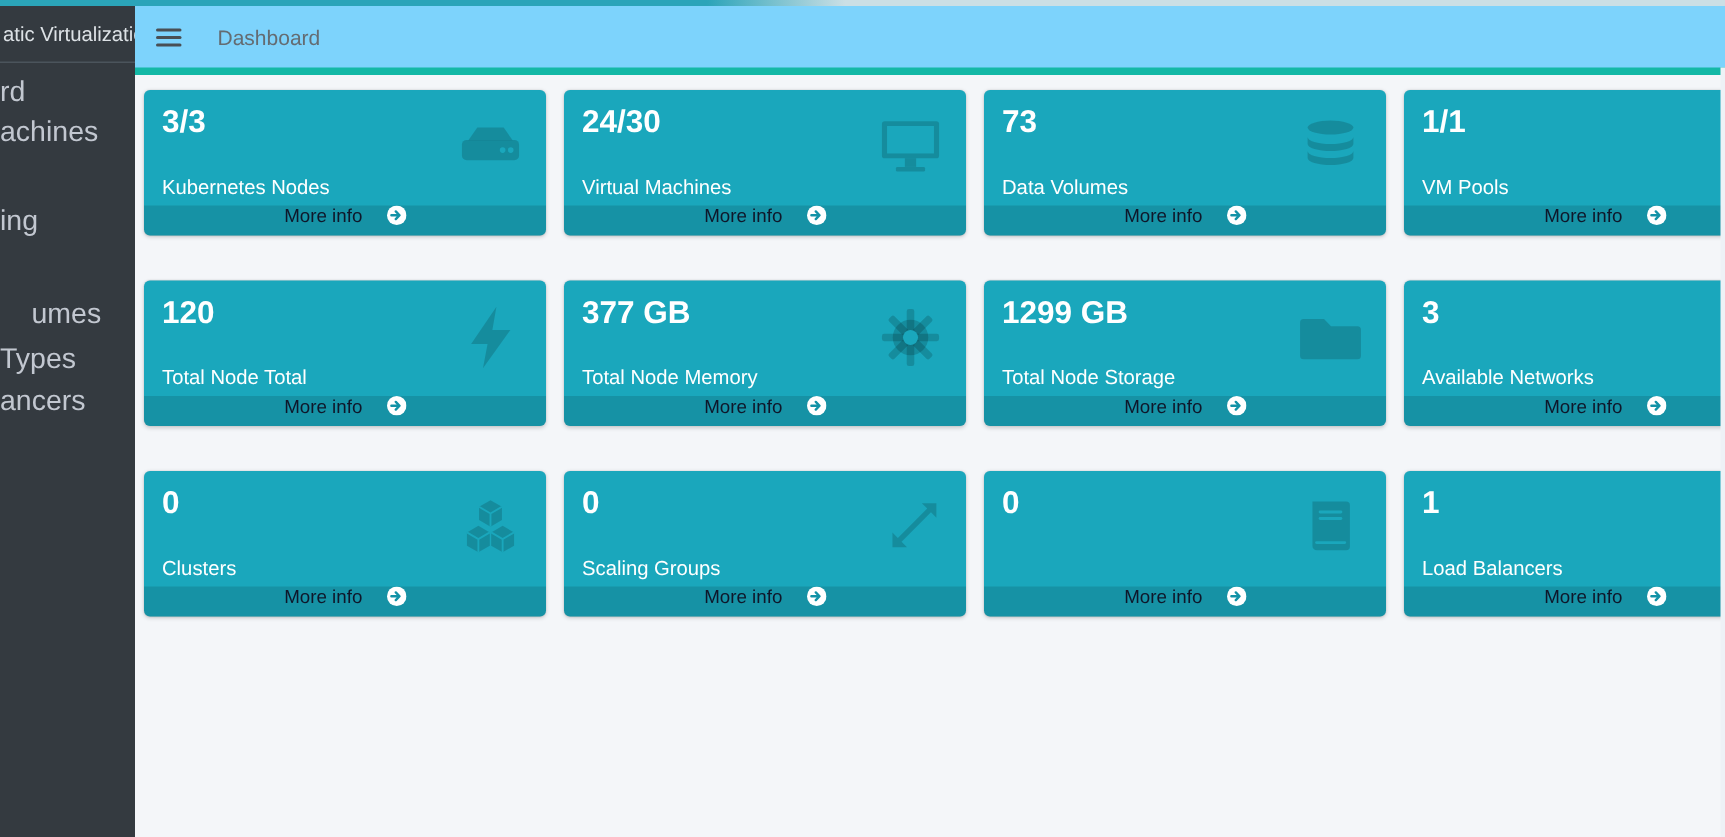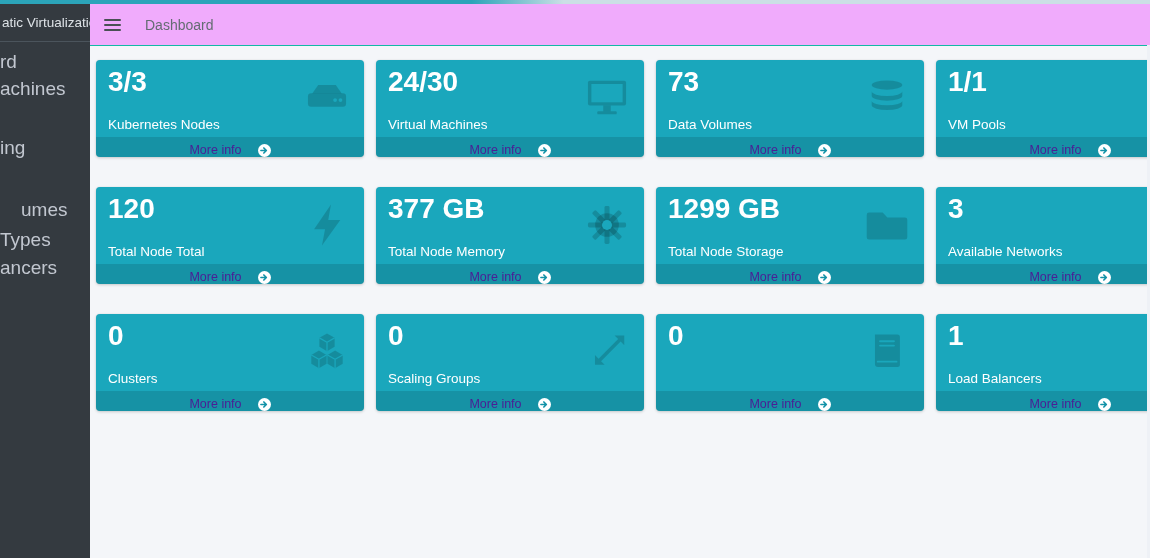--- a/index.html
+++ b/index.html
@@ -33,21 +33,21 @@
     padding-left:2px;cursor:pointer;
   }
   .side-item{
     position:absolute;left:0;
     color:#c2c7d0;font-size:19px;line-height:14px;white-space:nowrap;
     cursor:pointer;
   }
   
   .navbar{
     position:absolute;left:90px;top:4px;width:1060px;height:41px;
-    background:#f0abfc;border-bottom:1px solid #14b8a6;z-index:10;
+    background:#7dd3fc;border-bottom:5px solid #14b8a6;z-index:10;
     display:flex;align-items:center;
   }
   .burger{margin-left:14px;width:17px;display:flex;flex-direction:column;gap:3px;cursor:pointer;}
   .burger span{display:block;height:2px;background:#494f54;border-radius:1px;}
   .nav-title{margin-left:24px;font-size:14px;color:#646c72;cursor:pointer;}
   
   .main{
     position:absolute;left:90px;top:46px;width:1200px;height:512px;
   }
   .grid{
@@ -59,32 +59,32 @@
   .small-box{
     width:268px;height:97px;
     background:var(--card);
     border-radius:4px;
     color:#fff;
     display:flex;flex-direction:column;
     position:relative;
     box-shadow:0 0 1px rgba(0,0,0,.13),0 1px 3px rgba(0,0,0,.18);
   }
   .sb-body{flex:1;padding:7px 12px 0;position:relative;overflow:hidden;border-radius:4px 4px 0 0;}
-  .sb-value{font-size:28px;font-weight:bold;line-height:30px;}
+  .sb-value{font-size:21px;font-weight:bold;line-height:30px;}
   .sb-label{font-size:13.5px;margin-top:20px;line-height:16px;}
   .sb-icon{
     position:absolute;right:13px;top:15px;width:48px;height:46px;
     color:var(--icon);
   }
   .sb-icon svg{width:48px;height:46px;display:block;}
   .sb-footer{
     height:20px;background:rgba(0,0,0,0.12);
     border-radius:0 0 4px 4px;
-    display:flex;align-items:flex-end;justify-content:center;gap:16px;
-    font-size:12.5px;color:#4c1d95;cursor:pointer;
+    display:flex;align-items:flex-start;justify-content:center;gap:16px;
+    font-size:12.5px;color:#0f172a;cursor:pointer;
   }
   .arrow-circle{width:13px;height:13px;display:block;}
   
   .edge-strip{
     position:absolute;right:0;top:45px;width:3px;height:513px;
     background:#eef1f6;z-index:50;
   }
 </style>
 </head>
 <body>

